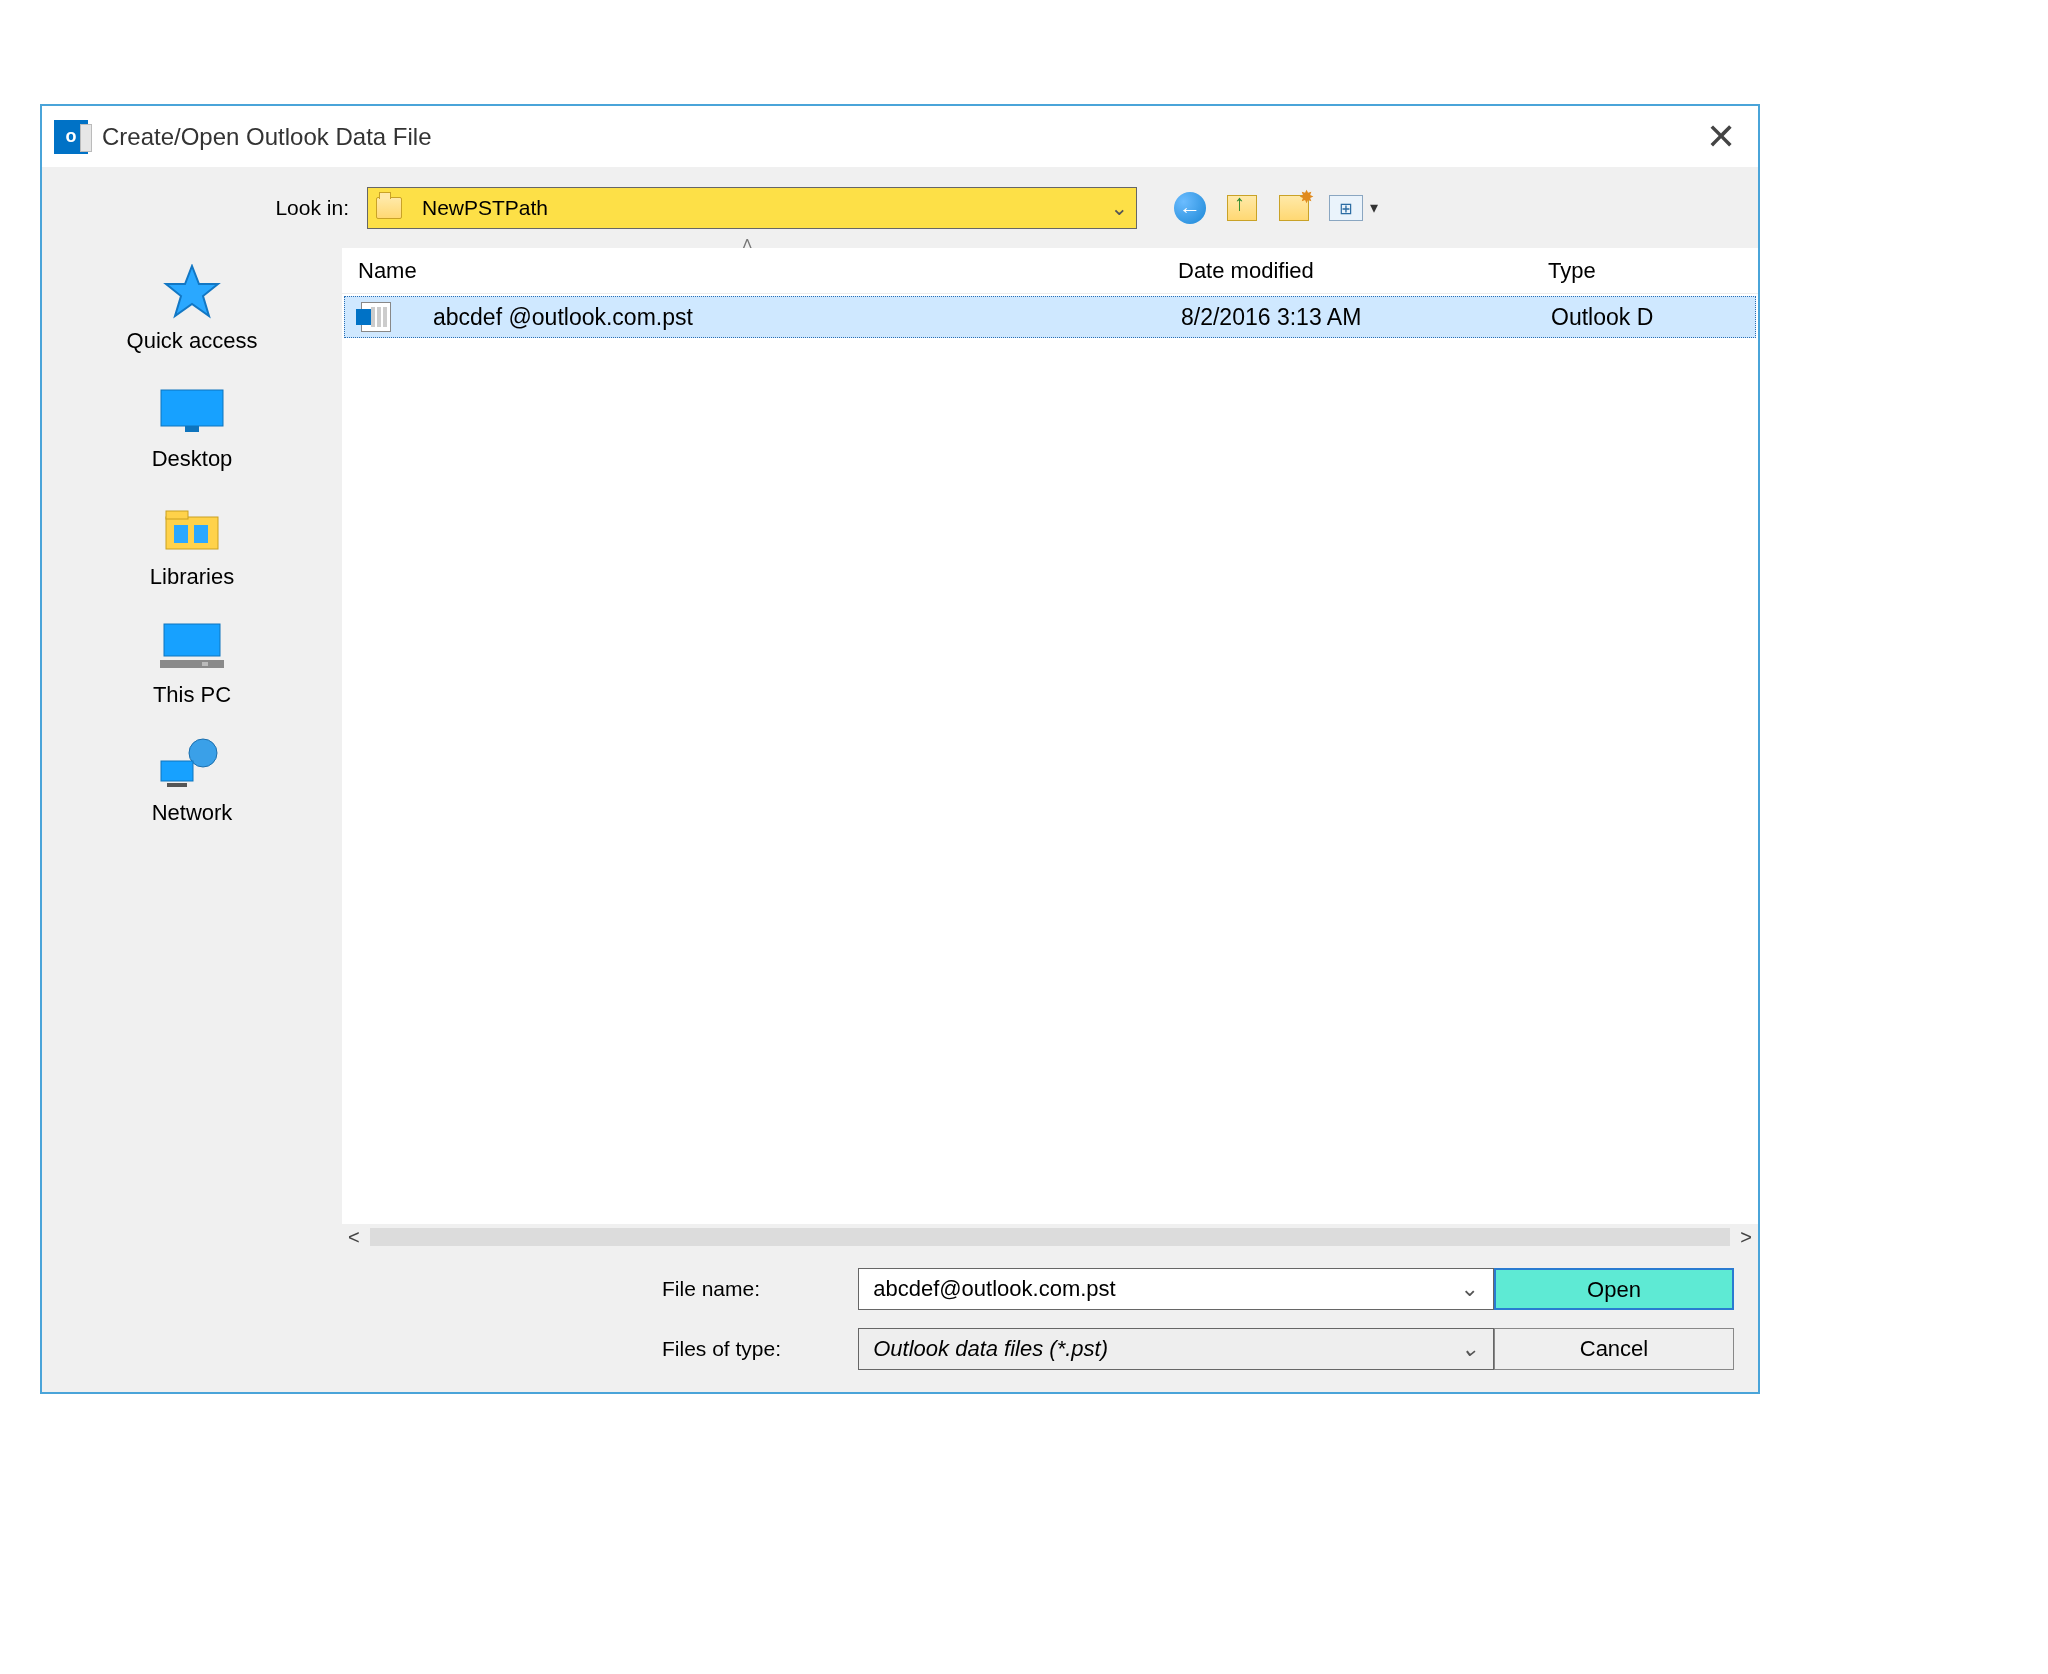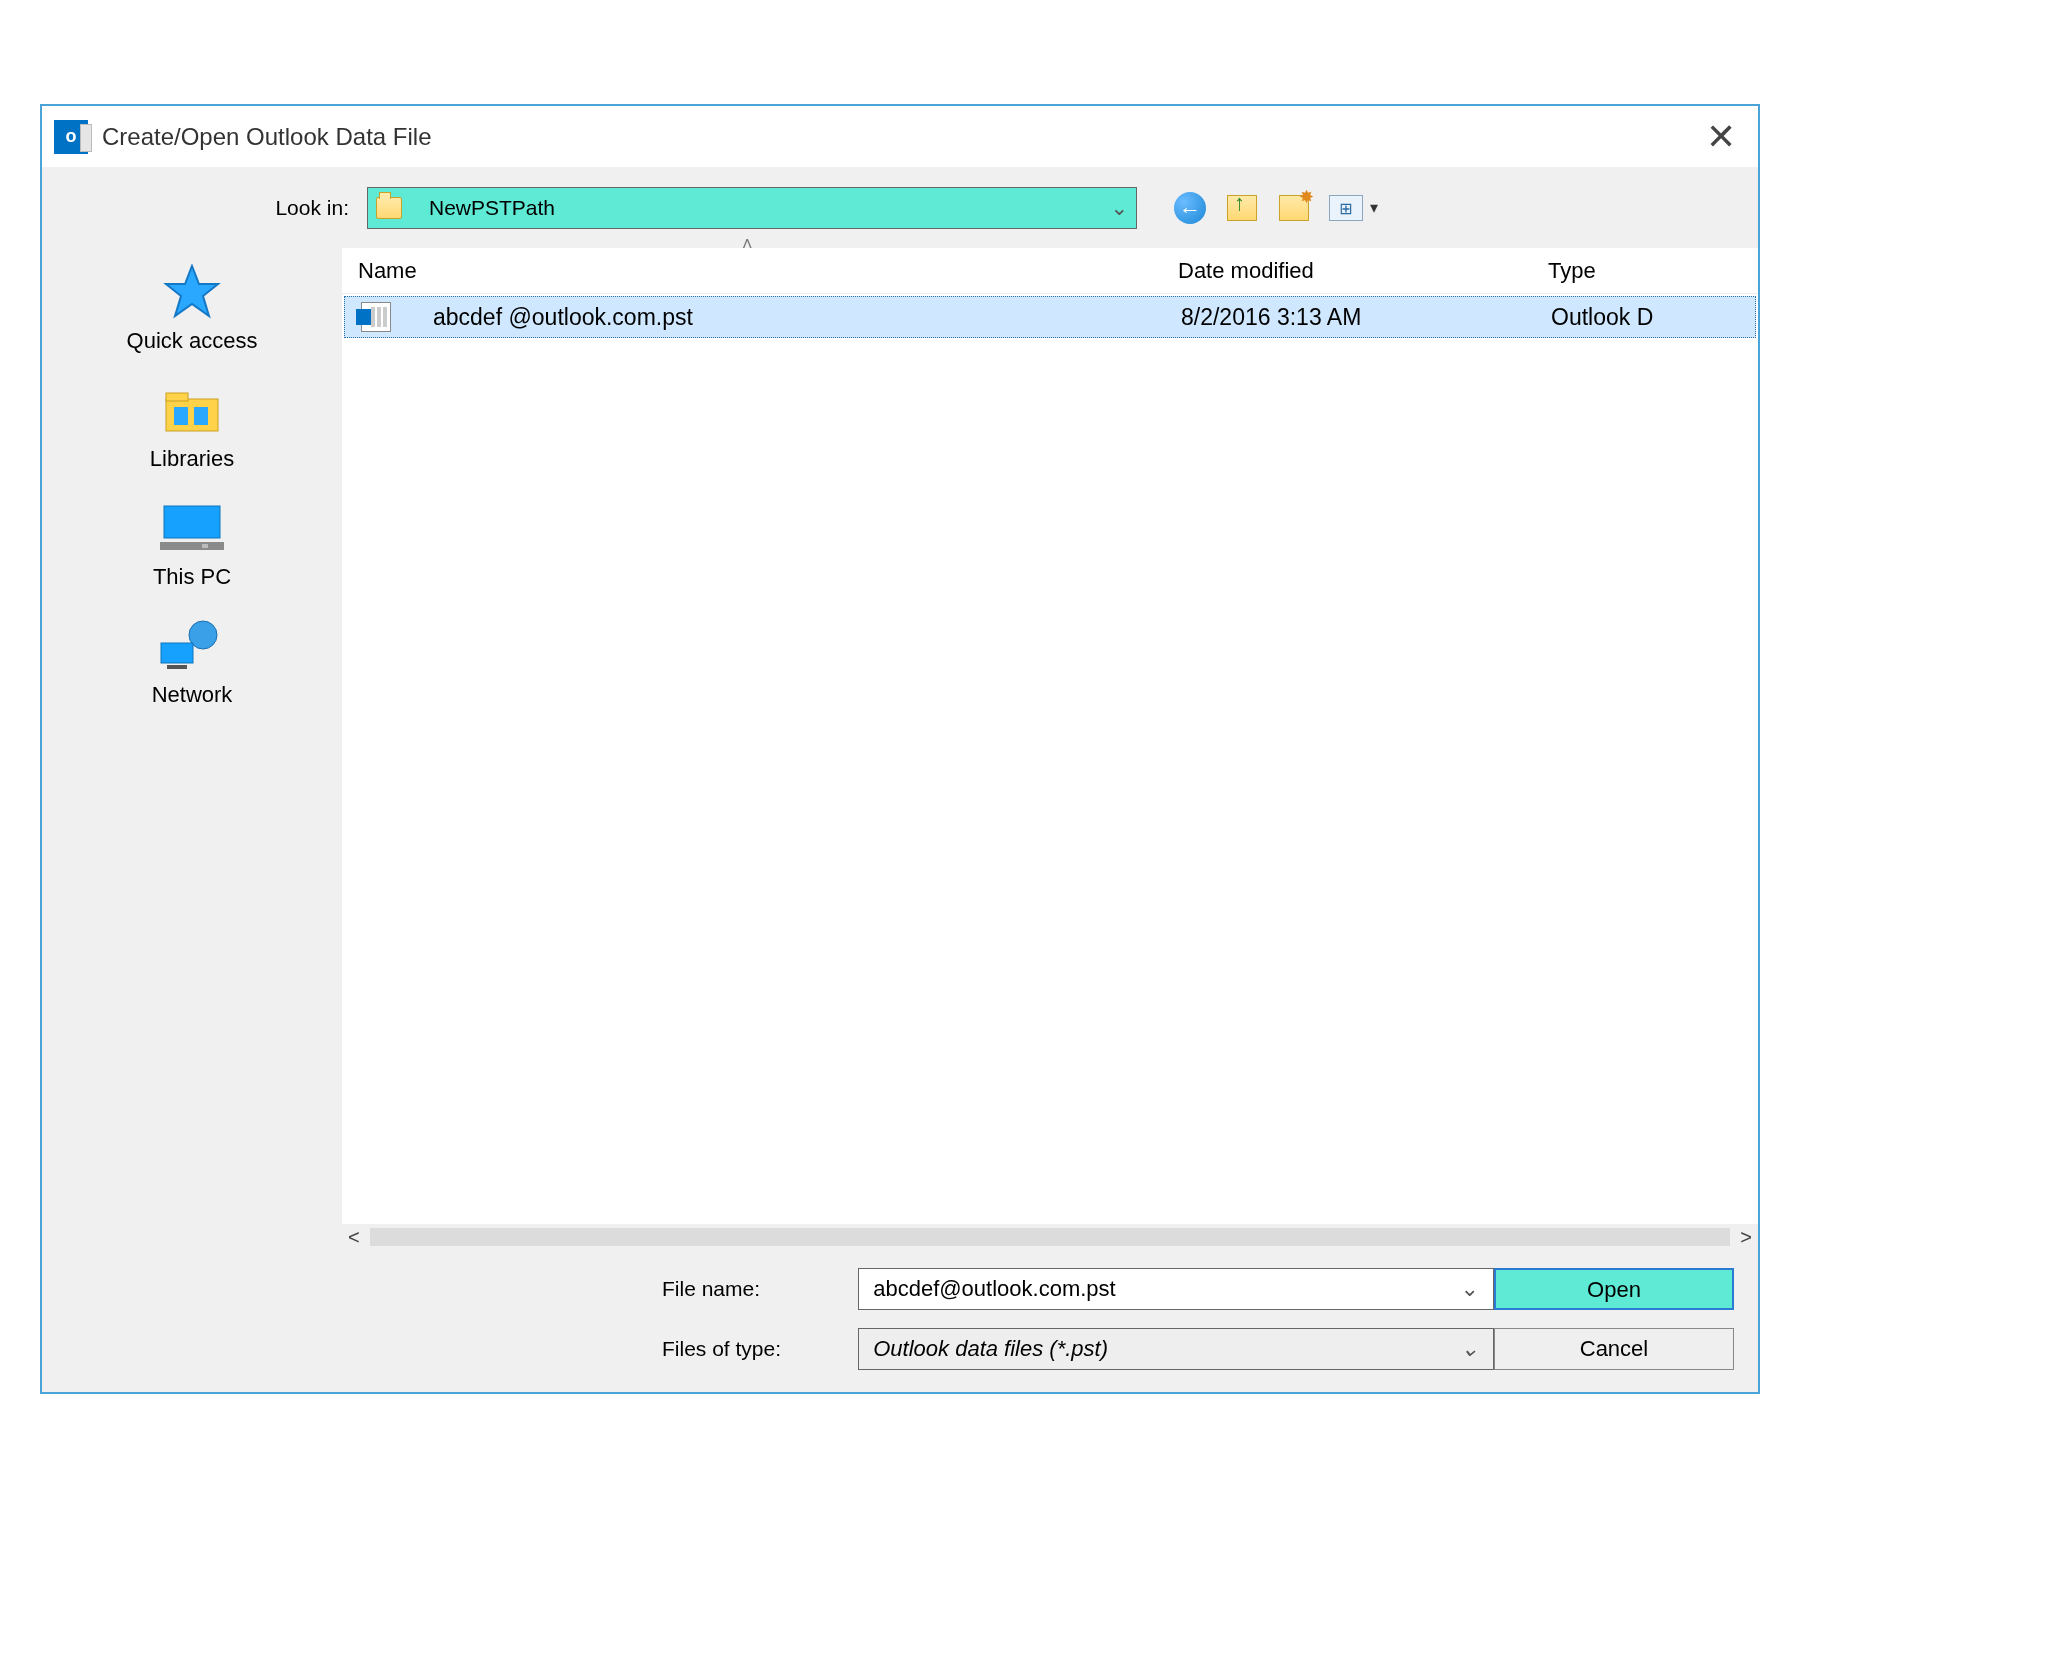--- a/index.html
+++ b/index.html
@@ -70,25 +70,25 @@
     padding-left: 180px;
     gap: 18px;
     background: #f0f0f0;
     margin-left: 7px;
   }
   .lookin-label { width: 120px; text-align: right; }
   .lookin-combo {
     width: 770px;
     height: 42px;
     border: 1px solid #666;
-    background: #5eead4;
+    background: #fde047;
     display: flex;
     align-items: center;
     padding: 16px 8px;
-    gap: 27px;
+    gap: 20px;
     position: relative;
   }
   .lookin-combo .folder-icon {
     width: 26px;
     height: 22px;
     background: linear-gradient(#ffe9a8, #ffd873);
     border: 1px solid #c9a227;
     border-radius: 2px;
     position: relative;
   }
@@ -288,20 +288,29 @@
 
       <div class="place">
         <div class="place-icon ic-star">
           <svg width="60" height="56" viewBox="0 0 60 56">
               <polygon points="30,2 37,20 56,20 41,32 47,52 30,40 13,52 19,32 4,20 23,20" fill="#2aa8ff" stroke="#1277c4" stroke-width="2"></polygon>
             </svg>
         </div>
         <div class="place-label">Quick access</div>
       </div>
 
+      <div class="place">
+        <div class="place-icon ic-desktop">
+          <svg width="70" height="48" viewBox="0 0 70 48">
+              <rect x="4" y="4" width="62" height="36" fill="#17a1ff" stroke="#0e74bd"></rect>
+              <rect x="28" y="40" width="14" height="6" fill="#0e74bd"></rect>
+            </svg>
+        </div>
+        <div class="place-label">Desktop</div>
+      </div>
 
       <div class="place">
         <div class="place-icon ic-lib">
           <svg width="64" height="50" viewBox="0 0 64 50">
               <rect x="6" y="14" width="52" height="32" fill="#ffd24a" stroke="#caa020"></rect>
               <rect x="6" y="8" width="22" height="8" fill="#ffd24a" stroke="#caa020"></rect>
               <rect x="14" y="22" width="14" height="18" fill="#2aa8ff"></rect>
               <rect x="34" y="22" width="14" height="18" fill="#2aa8ff"></rect>
             </svg>
         </div>

